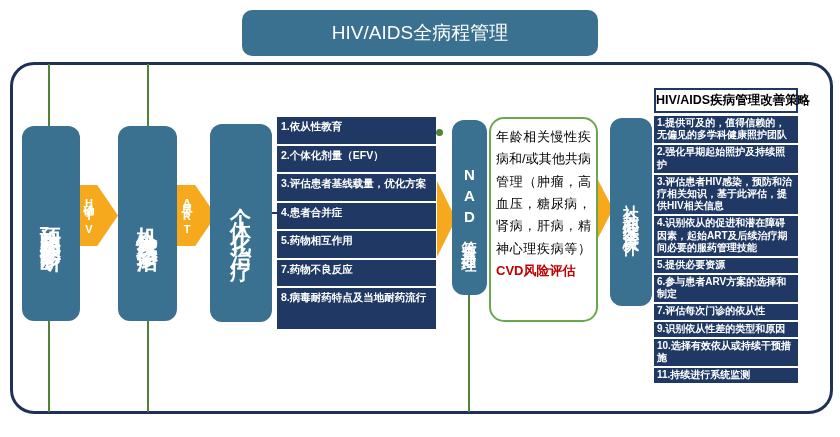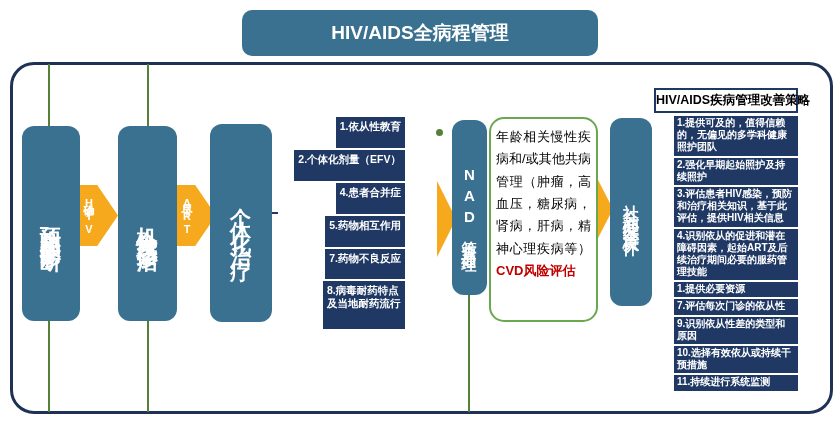--- a/index.html
+++ b/index.html
@@ -12,21 +12,21 @@
     --note-border:#6aa84f;
   }
   *{margin:0;padding:0;box-sizing:border-box;}
   body{background:#ffffff;font-family:"Liberation Sans","DejaVu Sans",sans-serif;}
   .canvas{position:relative;width:840px;height:437px;background:#ffffff;overflow:hidden;}
 
   .title-box{
     position:absolute;left:242px;top:10px;width:356px;height:46px;
     background:var(--stage-teal);border-radius:10px;
     display:flex;align-items:center;justify-content:center;
-    color:#ffffff;font-weight:bold;font-size:19px;z-index:5;
+    color:#ffffff;font-weight:normal;font-size:19px;z-index:5;
   }
 
   .frame{
     position:absolute;left:10px;top:62px;width:823px;height:352px;
     border:3px solid var(--frame-border);border-radius:24px;background:#ffffff;z-index:0;
   }
 
   .vline{position:absolute;width:2px;background:var(--line-green);z-index:1;}
   .vline-1{left:48px;top:64px;height:348px;}
   .vline-2{left:147px;top:64px;height:348px;}
@@ -62,49 +62,49 @@
   .arrow-1{left:78px;top:185px;width:40px;height:61px;}
   .arrow-2{left:176px;top:185px;width:40px;height:61px;}
   .tri{
     position:absolute;background:var(--arrow-orange);z-index:2;
     clip-path:polygon(0 0,100% 50%,0 100%);
   }
   .arrow-3{left:437px;top:181px;width:19px;height:76px;}
   .arrow-4{left:597px;top:178px;width:16px;height:62px;}
 
   .treat-list{
-    position:absolute;left:277px;top:117px;width:128px;height:212px;
-    display:flex;flex-direction:column;gap:2px;z-index:2;align-items:flex-end;
+    position:absolute;left:277px;top:117px;width:159px;height:212px;
+    display:flex;flex-direction:column;gap:2px;z-index:2;
   }
   .treat-item{
     flex:1;background:var(--list-navy);color:#ffffff;
     font-size:10.5px;font-weight:bold;line-height:1.2;padding:3px 4px 0 4px;
   }
-  .treat-item:last-child{flex:1.6;margin-left:46px;}
+  .treat-item:last-child{flex:1.6;}
 
   .note-box{
     position:absolute;left:489px;top:117px;width:109px;height:205px;
     border:2px solid var(--note-border);border-radius:15px;background:#ffffff;
     padding:7px 5px;font-size:13px;line-height:1.72;color:#000000;
     text-align:justify;z-index:2;
   }
   .note-box .red{color:var(--highlight-red);font-weight:bold;}
 
   .strategy{
     position:absolute;left:654px;top:88px;width:144px;z-index:2;
   }
   .strategy-header{
     border:2px solid var(--list-navy);background:#ffffff;color:#000000;
     font-weight:bold;font-size:12.5px;text-align:center;padding:2px 0;
     white-space:nowrap;
   }
   .strategy-items{display:flex;flex-direction:column;gap:2px;margin-top:3px;}
   .strategy-item{
     background:var(--list-navy);color:#ffffff;
-    font-size:10px;font-weight:bold;line-height:1.22;padding:1px 3px 2px 3px;margin-left:20px;
+    font-size:10px;font-weight:bold;line-height:1.22;padding:1px 3px 2px 3px;
   }
 </style>
 </head>
 <body>
 
 <div class="canvas">
 
   <div class="title-box">
     <span>HIV/AIDS全病程管理</span>
   </div>
@@ -138,39 +138,41 @@
   </div>
   <div class="flow-arrow arrow-2">
     <span class="vtext">尽早ART</span>
   </div>
   <div class="tri arrow-3"></div>
   <div class="tri arrow-4"></div>
 
   <div class="treat-list">
     <div class="treat-item">1.依从性教育</div>
     <div class="treat-item">2.个体化剂量（EFV）</div>
+    <div class="treat-item">3.评估患者基线载量，优化方案</div>
     <div class="treat-item">4.患者合并症</div>
     <div class="treat-item">5.药物相互作用</div>
     <div class="treat-item">7.药物不良反应</div>
     <div class="treat-item">8.病毒耐药特点及当地耐药流行</div>
   </div>
 
   <div class="note-box">
     <span>年龄相关慢性疾病和/或其他共病管理（肿瘤，高血压，糖尿病，肾病，肝病，精神心理疾病等）</span>
     <span class="red">CVD风险评估</span>
   </div>
 
   <div class="strategy">
     <div class="strategy-header">HIV/AIDS疾病管理改善策略</div>
     <div class="strategy-items">
       <div class="strategy-item">1.提供可及的，值得信赖的，无偏见的多学科健康照护团队</div>
       <div class="strategy-item">2.强化早期起始照护及持续照护</div>
       <div class="strategy-item">3.评估患者HIV感染，预防和治疗相关知识，基于此评估，提供HIV相关信息</div>
       <div class="strategy-item">4.识别依从的促进和潜在障碍因素，起始ART及后续治疗期间必要的服药管理技能</div>
-      <div class="strategy-item">1.提供必要资源</div>
+      <div class="strategy-item">5.提供必要资源</div>
+      <div class="strategy-item">6.参与患者ARV方案的选择和制定</div>
       <div class="strategy-item">7.评估每次门诊的依从性</div>
       <div class="strategy-item">9.识别依从性差的类型和原因</div>
       <div class="strategy-item">10.选择有效依从或持续干预措施</div>
       <div class="strategy-item">11.持续进行系统监测</div>
     </div>
   </div>
 
 </div>
 
 </body></html>

